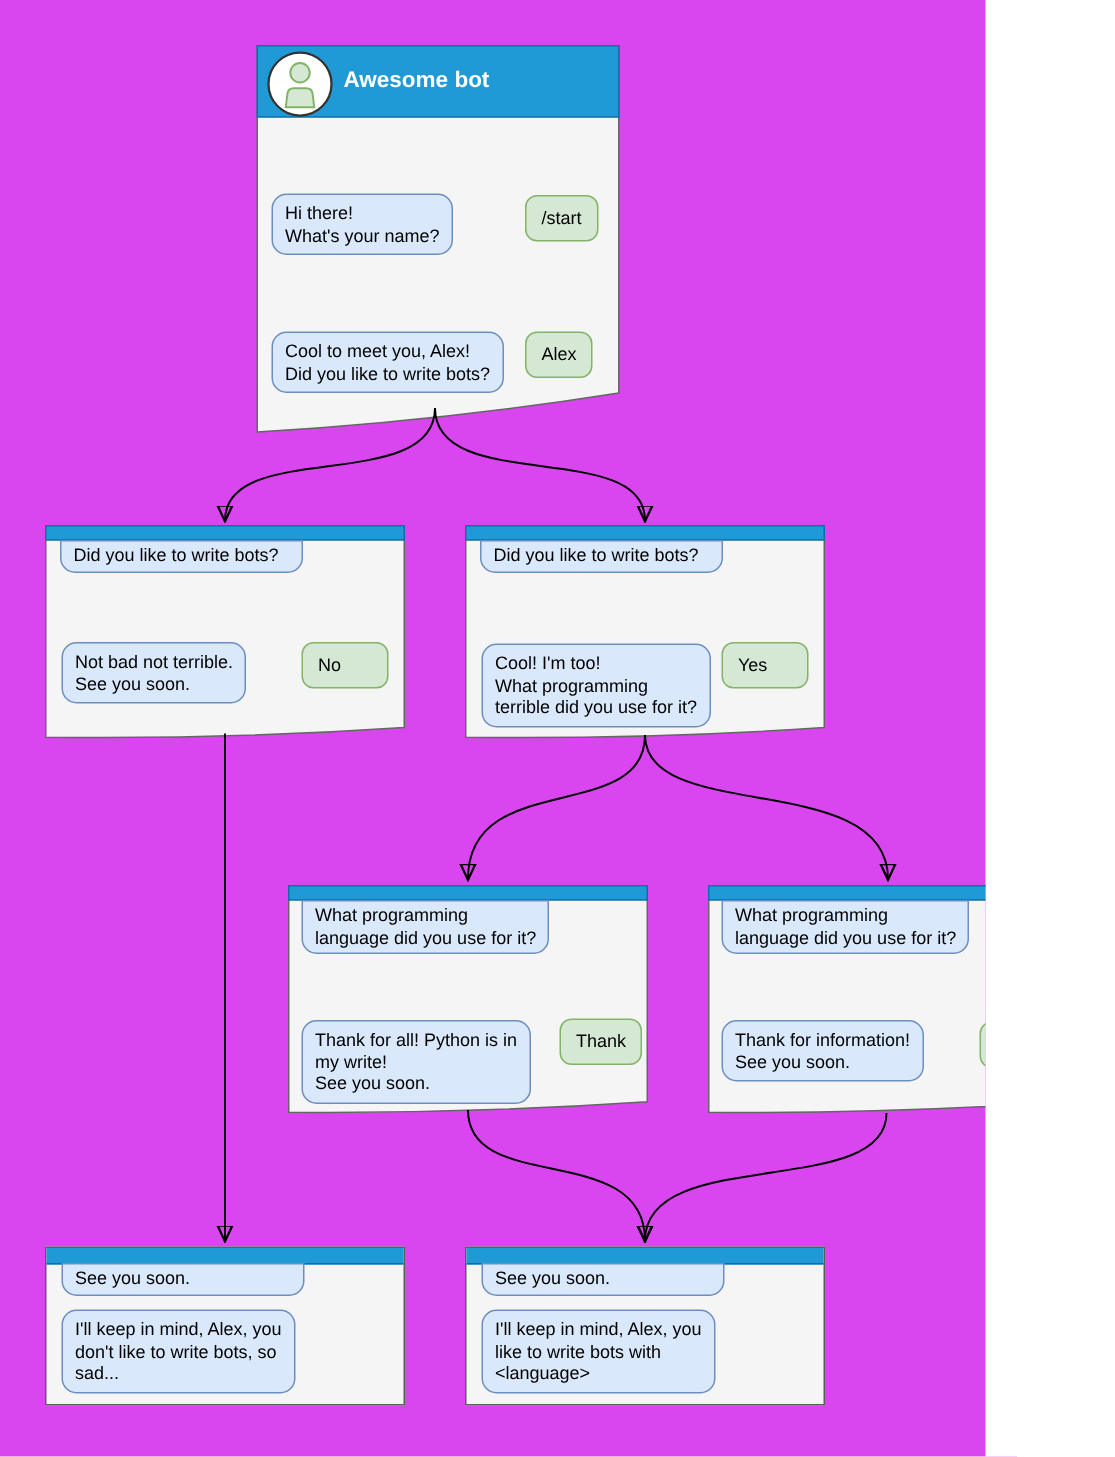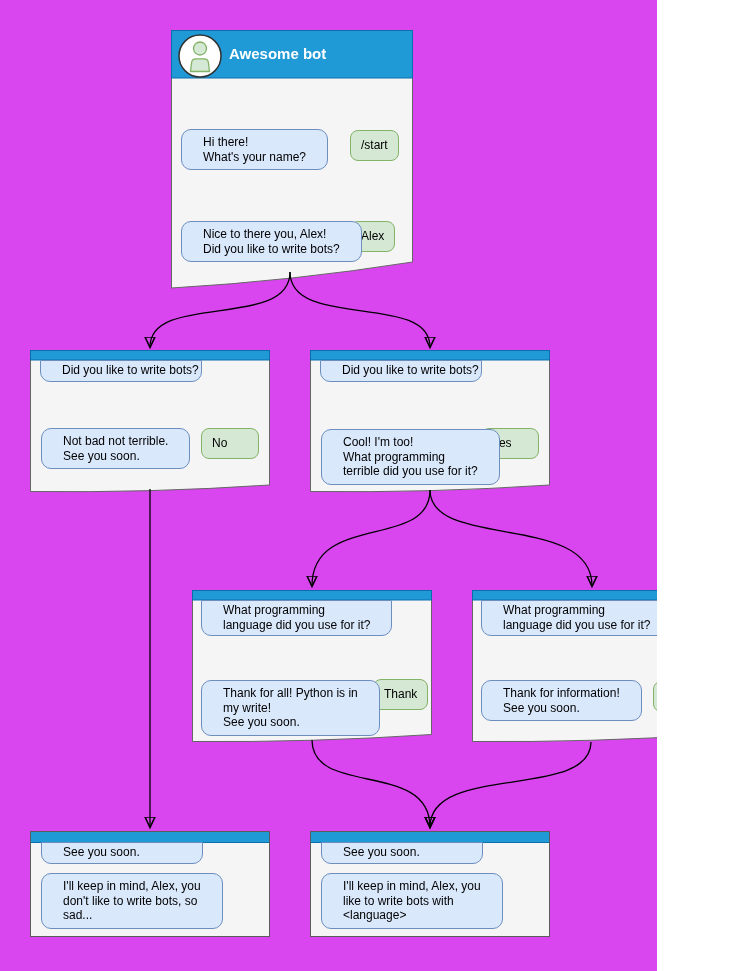--- a/index.html
+++ b/index.html
@@ -18,21 +18,21 @@
     position:absolute;left:58px;top:0;height:48px;line-height:48px;
     font-size:15px;font-weight:bold;color:#ffffff;white-space:pre;
   }
   
   .flatwin{background:#f5f5f5;border:1px solid #5c5c5c;box-sizing:border-box;}
   .bar{position:absolute;left:0;right:0;top:0;height:10px;background:#1f9ad7;border-bottom:1px solid #0d6fa8;}
   
   .bub{
     position:absolute;display:inline-block;box-sizing:border-box;
     font-size:12px;line-height:14.5px;white-space:pre;
-    padding:5px 21px;border-radius:10px;
+    padding:5px 8px;border-radius:10px;
   }
   .bot{background:#dae8fc;border:1px solid #6c8ebf;}
   .user{background:#d5e8d4;border:1px solid #82b366;border-radius:8px;padding:7px 10px;margin-top:40px;}
   .cut{border-radius:0 0 10px 10px;padding-top:2px;padding-bottom:3px;}
   #connectors{position:absolute;left:0;top:0;z-index:5;pointer-events:none;}
   #connectors path,#connectors line{fill:none;stroke:#000;stroke-width:1.3;}
 </style>
 </head>
 <body>
 
@@ -46,21 +46,21 @@
         <circle class="avbg" cx="29" cy="26" r="21"></circle>
         <circle class="avfig" cx="29" cy="18.5" r="6.5"></circle>
         <path class="avfig" d="M19.5,41.5 L20.6,32.5 Q21,28.8 25,28.8 L33,28.8 Q37,28.8 37.4,32.5 L38.5,41.5 Z"></path>
       </g>
     </svg>
     <div class="title">Awesome bot</div>
     <div class="bub user" style="left:179px;top:60px">/start</div>
     <div class="bub bot" style="left:10px;top:99px">Hi there!
 What's your name?</div>
     <div class="bub user" style="left:179px;top:151px">Alex</div>
-    <div class="bub bot" style="left:10px;top:191px">Nice to there you, Alex!
+    <div class="bub bot" style="left:10px;top:191px">Cool to meet you, Alex!
 Did you like to write bots?</div>
   </div>
 
   <div class="win" style="left:30px;top:350px;width:240px;height:145px">
     <svg class="frame" width="240" height="145">
       <path class="winshape" d="M0.5,0.5 H239.5 V135 Q120,143 0.5,141.5 Z"></path>
       <rect class="hdr" x="0.5" y="0.5" width="239" height="9.5"></rect>
     </svg>
     <div class="bub bot cut" style="left:10px;top:10px;width:162px">Did you like to write bots?</div>
     <div class="bub user" style="left:171px;top:38px;width:58px">No</div>

